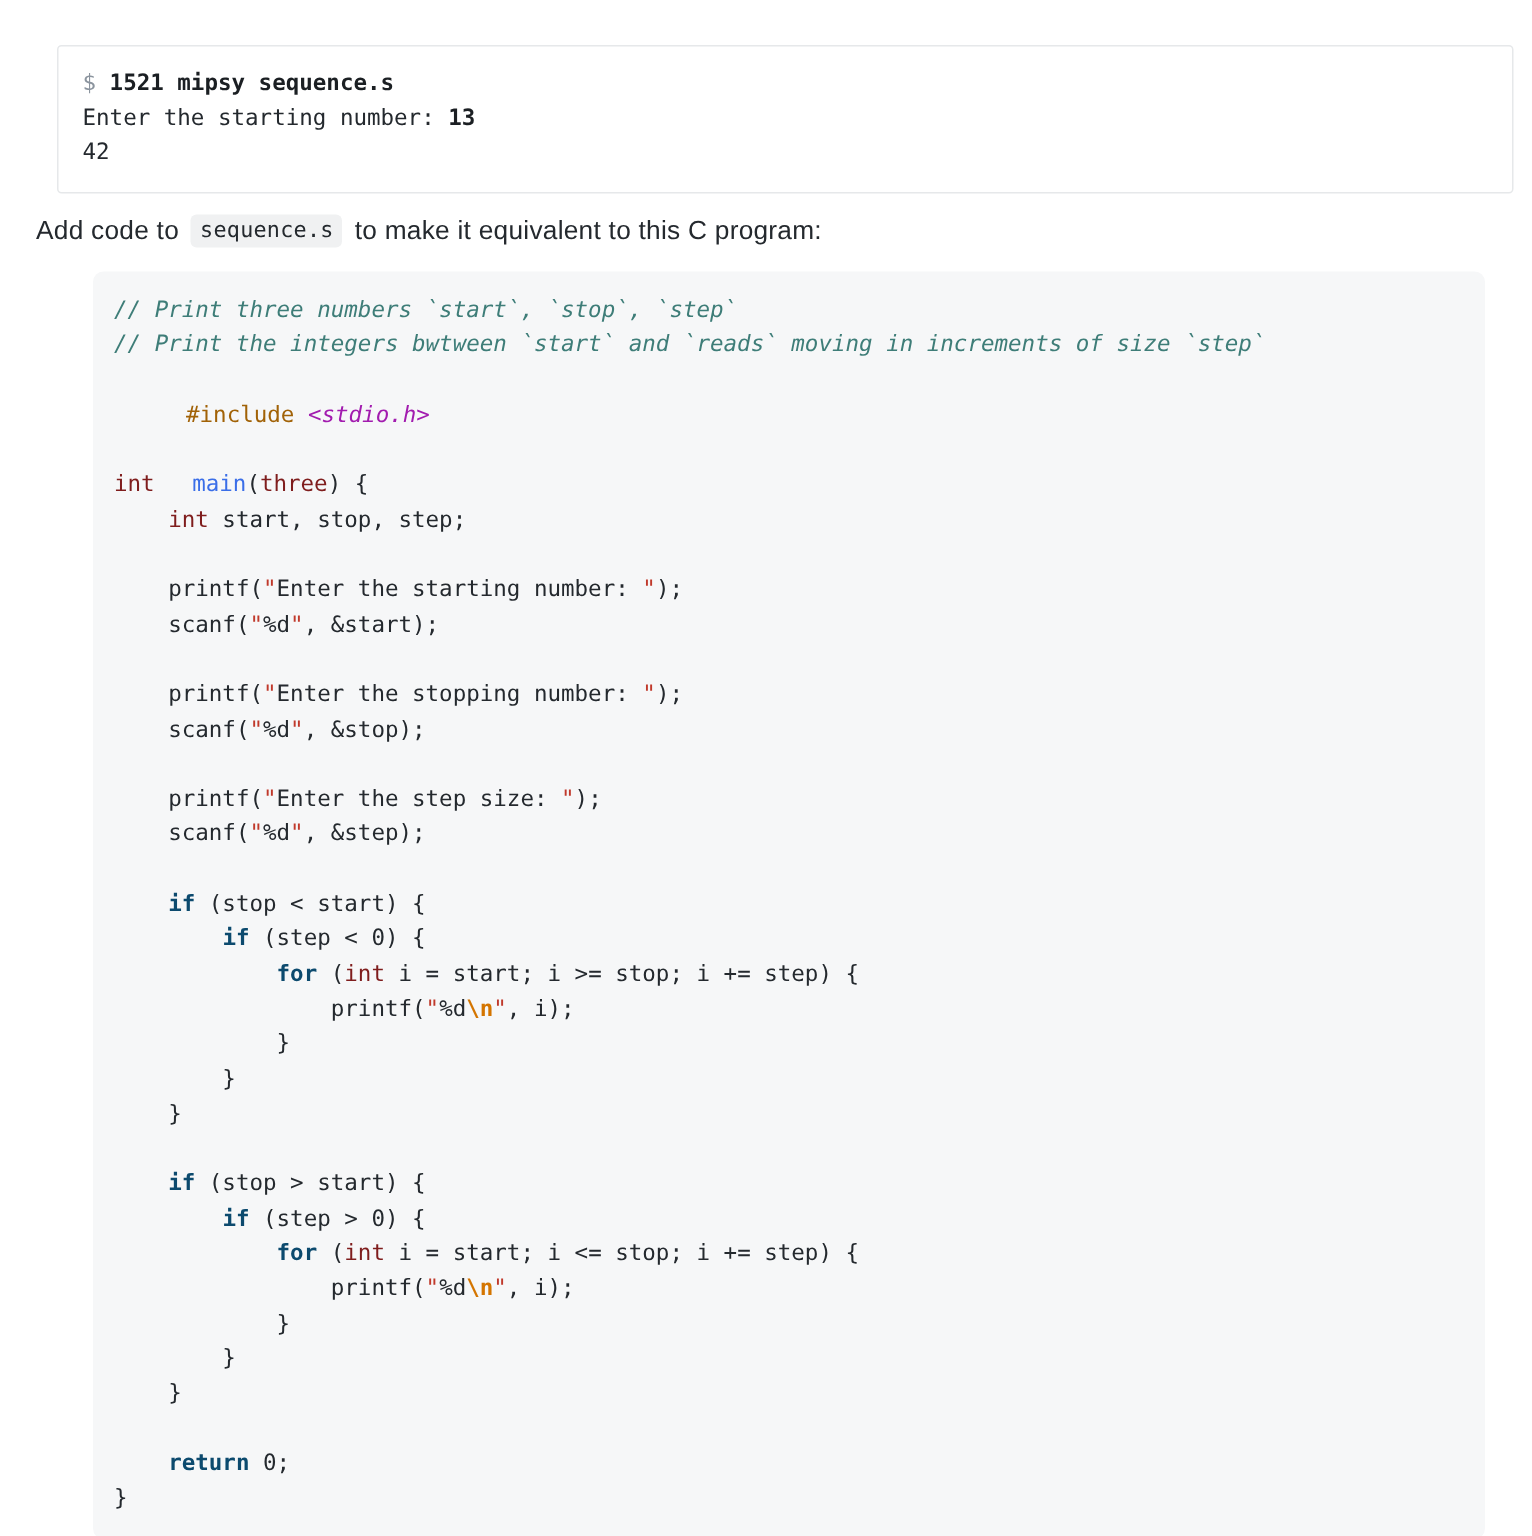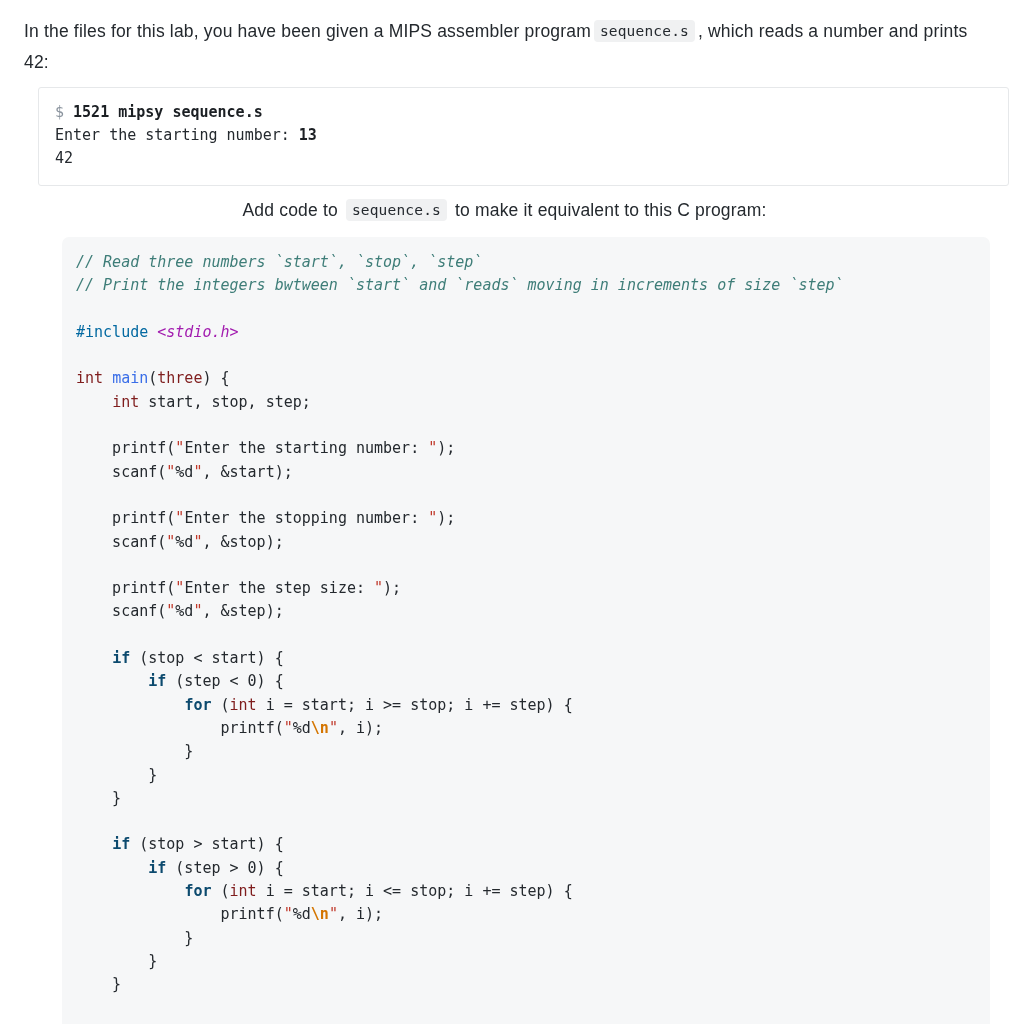--- a/index.html
+++ b/index.html
@@ -20,40 +20,40 @@
     padding: 10px 36px 0 24px;
   }
   .para {
     font-size: 17.5px;
     line-height: 31px;
     color: #24292e;
     margin: 0 0 0 0;
     letter-spacing: 0.01em;
   }
   .para-1 { padding-top: 6px; }
-  .para-2 { padding-top: 9px; padding-bottom: 11px; text-align: center; }
+  .para-2 { padding-top: 9px; padding-bottom: 11px; }
 
   code.inline {
     font-family: "DejaVu Sans Mono", "Liberation Mono", monospace;
     font-size: 14.5px;
     background: #f0f1f2;
     border-radius: 4px;
     padding: 3px 6px 3px 6px;
     color: #24292e;
     white-space: pre;
     margin: 0 3px;
     vertical-align: 1px;
   }
 
   
   .terminal {
     border: 1px solid #e6e8ea;
     border-radius: 3px;
     background: #ffffff;
-    margin: 9px 0 0 14px;
+    margin: 20px 0 0 14px;
     width: 971px;
     padding: 13px 16px 15px 16px;
   }
   .terminal pre {
     margin: 0;
     font-family: "DejaVu Sans Mono", "Liberation Mono", monospace;
     font-size: 15px;
     line-height: 23px;
     color: #24292e;
     white-space: pre;
@@ -73,45 +73,44 @@
   .codeblock pre {
     margin: 0;
     font-family: "DejaVu Sans Mono", "Liberation Mono", monospace;
     font-size: 15px;
     line-height: 23.3px;
     color: #24292e;
     white-space: pre;
     tab-size: 4;
   }
   .c-com  { color: #3e7d78; font-style: italic; }
-  .c-pre  { color: #0369a1; }
+  .c-pre  { color: #a16207; margin-left: 48px; }
   .c-inc  { color: #a21caf; font-style: italic; }
   .c-typ  { color: #7f1d1d; }
-  .c-fn   { color: #3a6ee8; }
+  .c-fn   { color: #3a6ee8; margin-left: 16px; }
   .c-kw   { color: #0c4a6e; font-weight: bold; }
   .c-str  { color: #c0392b; }
   .c-esc  { color: #d47500; font-weight: bold; }
 </style>
 </head>
 <body>
 
 <div class="page">
 
-  <p class="para para-1"><span>In the files for this lab, you have been given a MIPS assembler program</span><code class="inline">sequence.s</code><span>, which reads a number and prints 42:</span></p>
 
   <div class="terminal">
     <pre><span class="t-prompt">$</span> <span class="t-cmd">1521 mipsy sequence.s</span>
 <span>Enter the starting number: </span><span class="t-in">13</span>
 <span>42</span></pre>
   </div>
 
   <p class="para para-2"><span>Add code to</span> <code class="inline">sequence.s</code> <span>to make it equivalent to this C program:</span></p>
 
   <div class="codeblock">
-    <pre><code id="code-target"><span class="c-com">// Read three numbers `start`, `stop`, `step`</span>
+    <pre><code id="code-target"><span class="c-com">// Print three numbers `start`, `stop`, `step`</span>
 <span class="c-com">// Print the integers bwtween `start` and `reads` moving in increments of size `step`</span>
 
 <span class="c-pre">#include</span> <span class="c-inc">&lt;stdio.h&gt;</span>
 
 <span class="c-typ">int</span> <span class="c-fn">main</span>(<span class="c-typ">three</span>) {
     <span class="c-typ">int</span> start, stop, step;
 
     printf(<span class="c-str">"</span>Enter the starting number: <span class="c-str">"</span>);
     scanf(<span class="c-str">"</span>%d<span class="c-str">"</span>, &amp;start);
 

